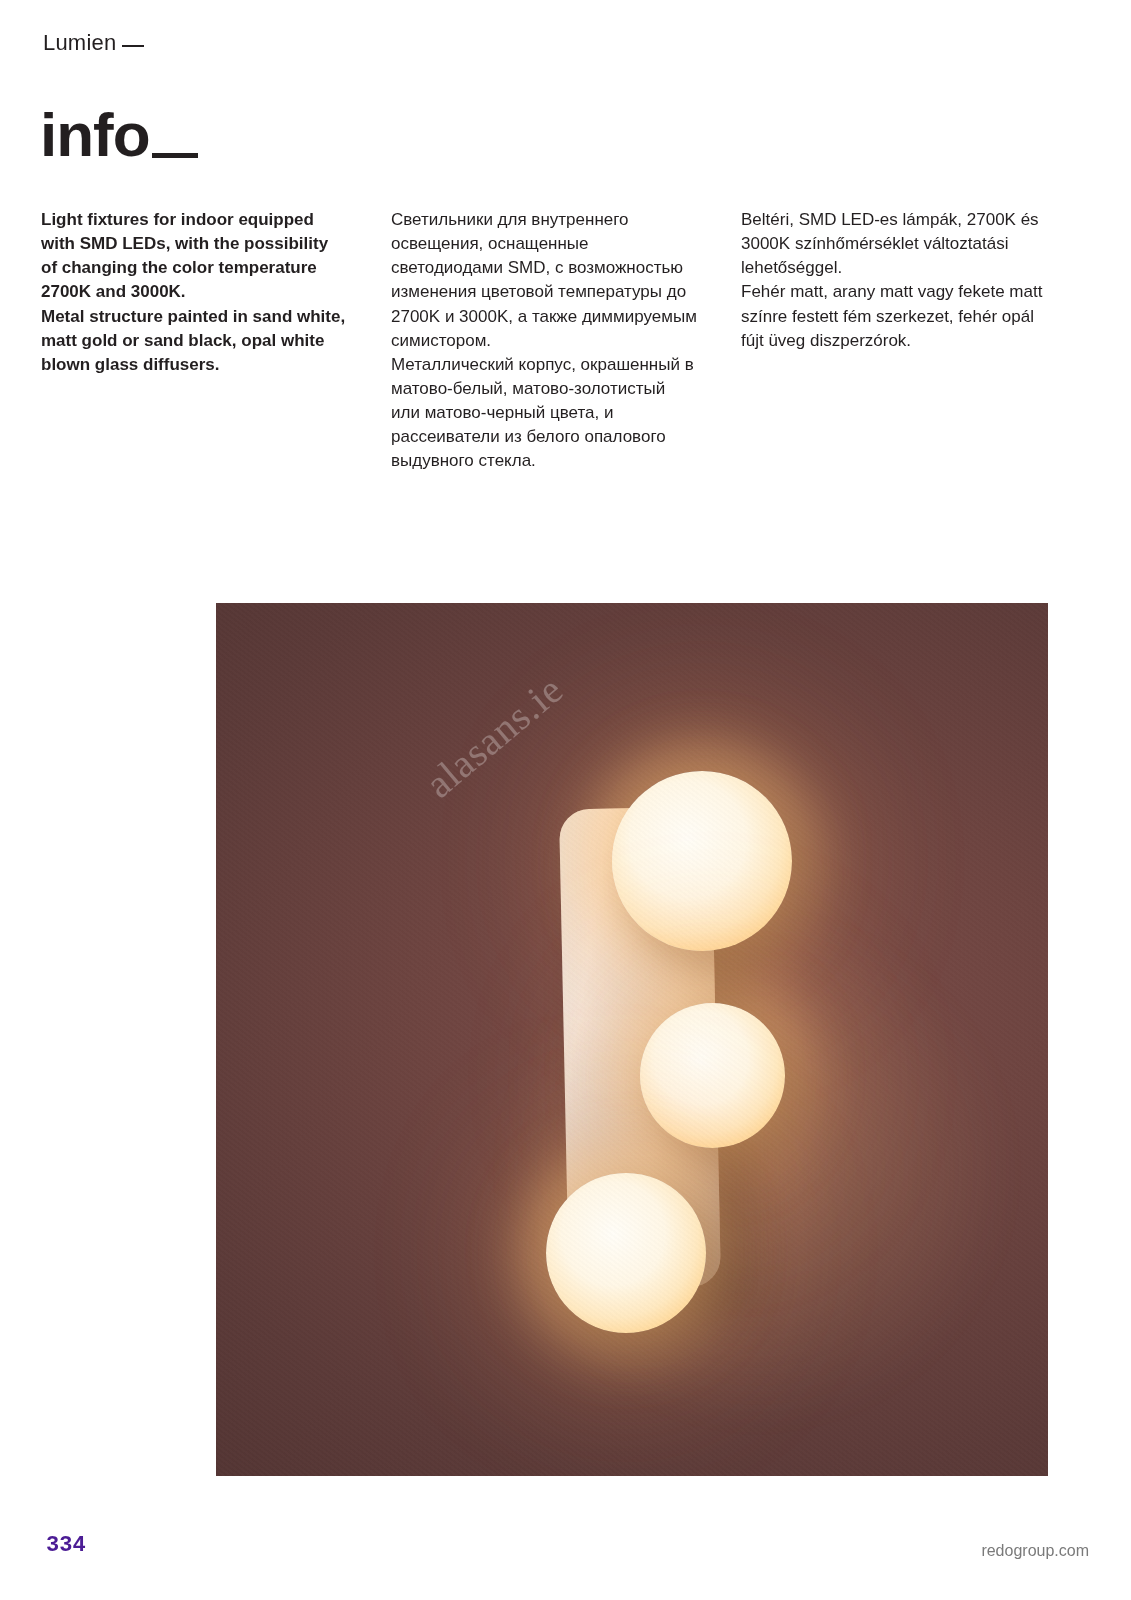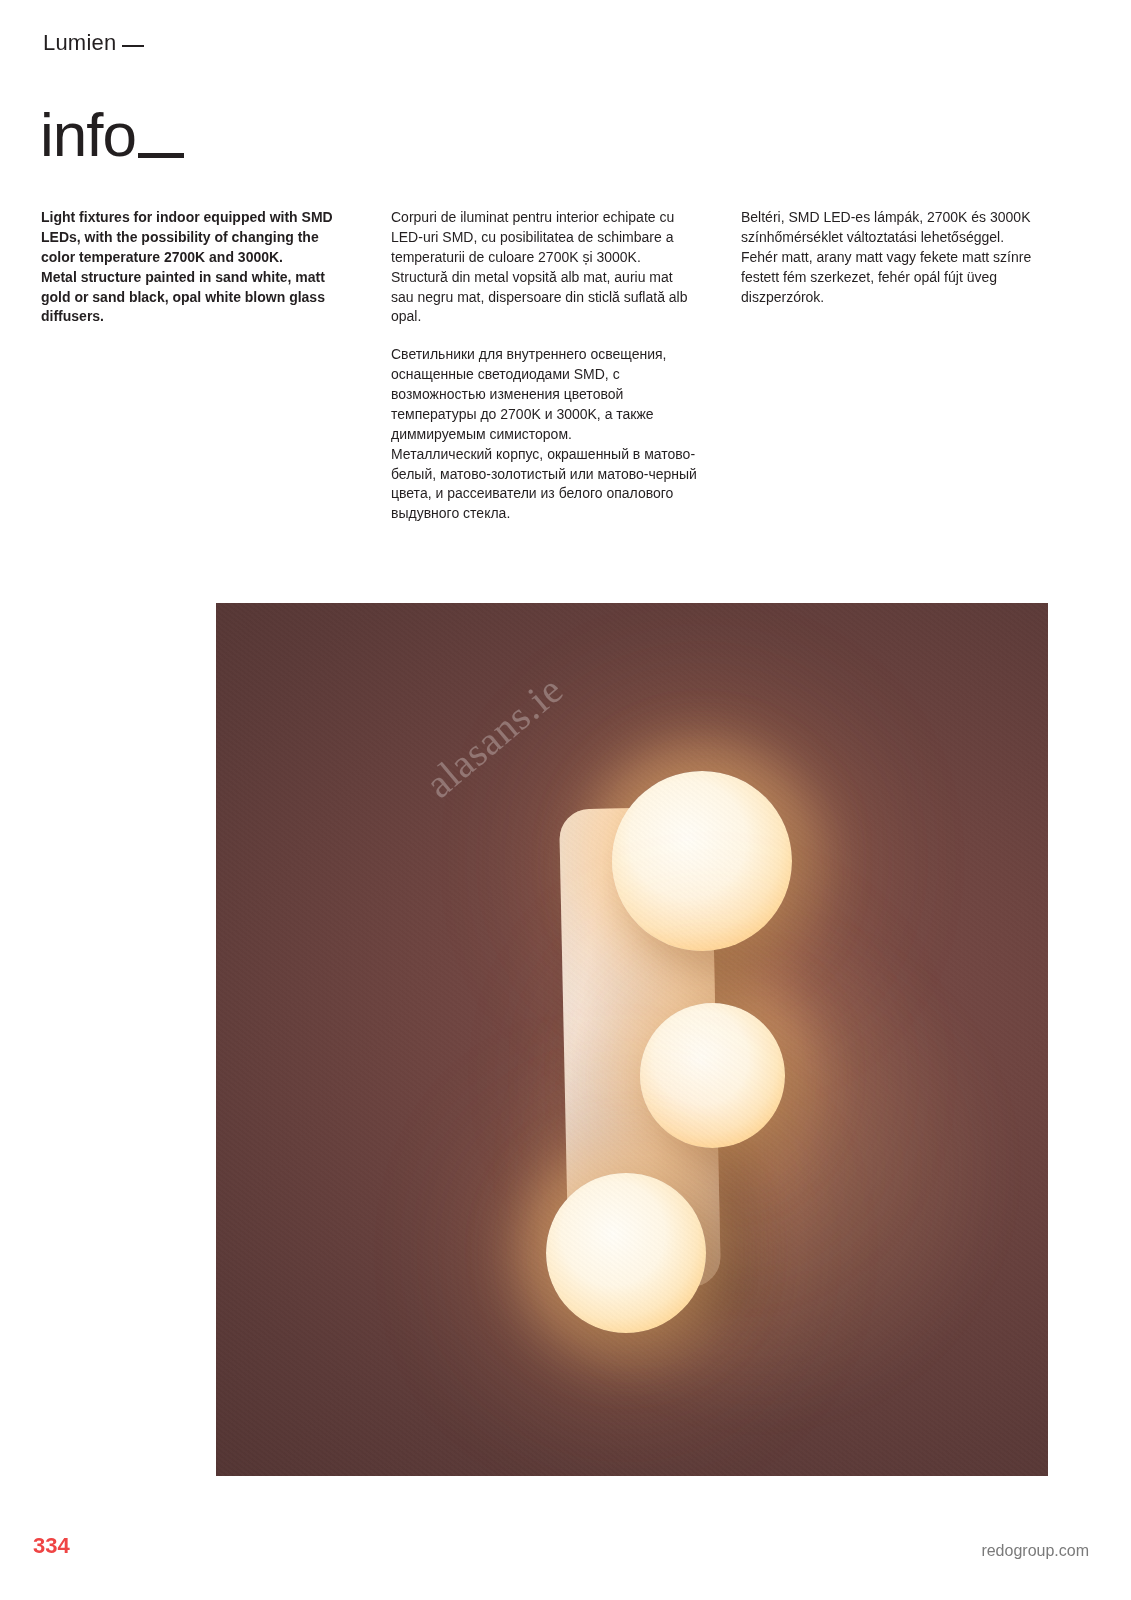--- a/index.html
+++ b/index.html
@@ -41,21 +41,21 @@
     position: relative;
     top: -3px;
   }
 
   
   .page-title {
     position: absolute;
     left: 40px;
     top: 104px;
     font-size: 62px;
-    font-weight: 400;
+    font-weight: 700;
     letter-spacing: -1px;
     color: #231f20;
     line-height: 1;
     display: flex;
     align-items: flex-end;
     gap: 2px;
   }
   .title-underscore {
     display: inline-block;
     width: 46px;
@@ -69,21 +69,21 @@
     position: absolute;
     left: 41px;
     top: 208px;
     width: 1050px;
     display: flex;
     gap: 0;
   }
   .col { width: 350px; padding-right: 44px; }
   .col p {
     margin: 0 0 18px 0;
-    font-size: 14px;
+    font-size: 17px;
     line-height: 1.42;
     color: #231f20;
   }
   .col p.bold { font-weight: 700; }
   .col p:last-child { margin-bottom: 0; }
 
   
   .photo {
     position: absolute;
     left: 216px;
@@ -150,25 +150,26 @@
     color: rgba(255,255,255,0.28);
     font-family: "Liberation Serif", serif;
     transform: rotate(-40deg);
     letter-spacing: 1px;
     white-space: nowrap;
   }
 
   
   .page-number {
     position: absolute;
-    left: 33px;
+    left: 46px;
     top: 1533px;
     font-size: 22px;
     font-weight: 700;
-    color: #ef4444;
+    color: #4c1d95;
+    font-family: Liberation Mono, monospace;
   }
   .footer-site {
     position: absolute;
     right: 42px;
     top: 1542px;
     font-size: 16px;
     color: #7a7a7a;
   }
 </style>
 </head>
@@ -186,21 +187,20 @@
     <span class="title-underscore"></span>
   </div>
 
   <div class="columns">
 
     <div class="col">
       <p class="bold">Light fixtures for indoor equipped with SMD LEDs, with the possibility of changing the color temperature 2700K and 3000K.<br>Metal structure painted in sand white, matt gold or sand black, opal white blown glass diffusers.</p>
     </div>
 
     <div class="col">
-      <p>Corpuri de iluminat pentru interior echipate cu LED-uri SMD, cu posibilitatea de schimbare a temperaturii de culoare 2700K și 3000K.<br>Structură din metal vopsită alb mat, auriu mat sau negru mat, dispersoare din sticlă suflată alb opal.</p>
       <p>Светильники для внутреннего освещения, оснащенные светодиодами SMD, с возможностью изменения цветовой температуры до 2700K и 3000K, а также диммируемым симистором.<br>Металлический корпус, окрашенный в матово-белый, матово-золотистый или матово-черный цвета, и рассеиватели из белого опалового выдувного стекла.</p>
     </div>
 
     <div class="col">
       <p>Beltéri, SMD LED-es lámpák, 2700K és 3000K színhőmérséklet változtatási lehetőséggel.<br>Fehér matt, arany matt vagy fekete matt színre festett fém szerkezet, fehér opál fújt üveg diszperzórok.</p>
     </div>
 
   </div>
 
   <div class="photo">

